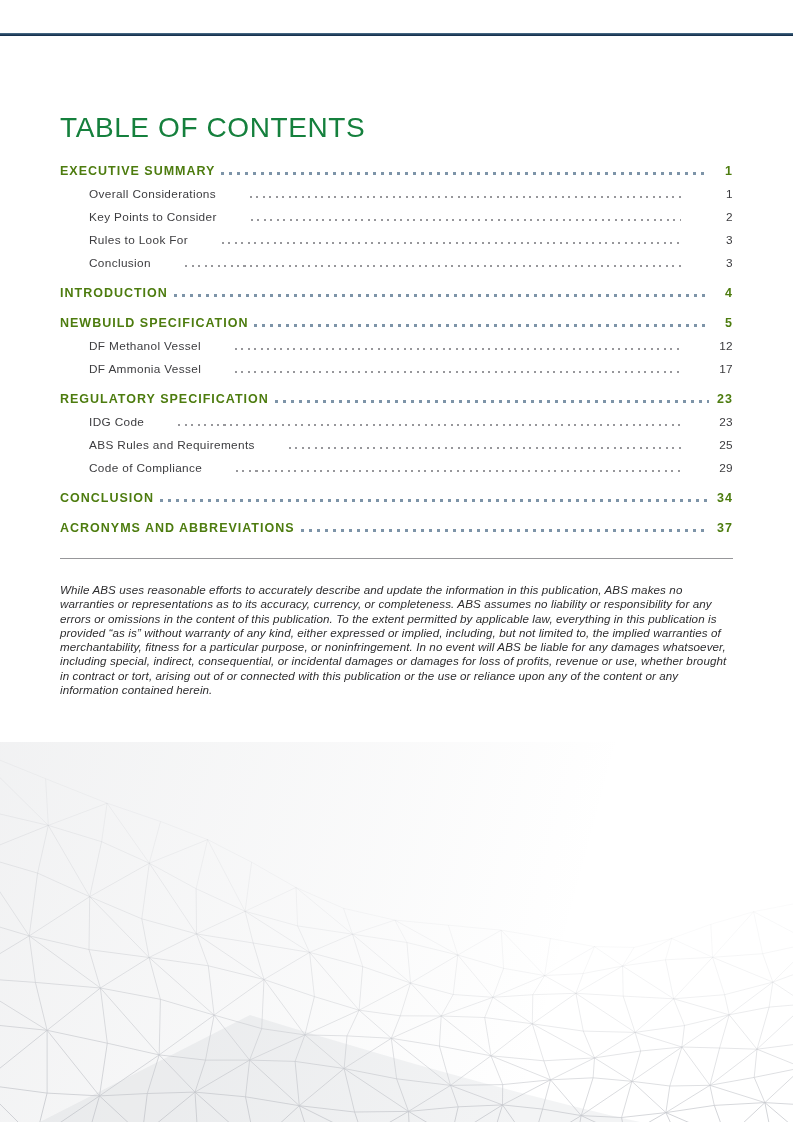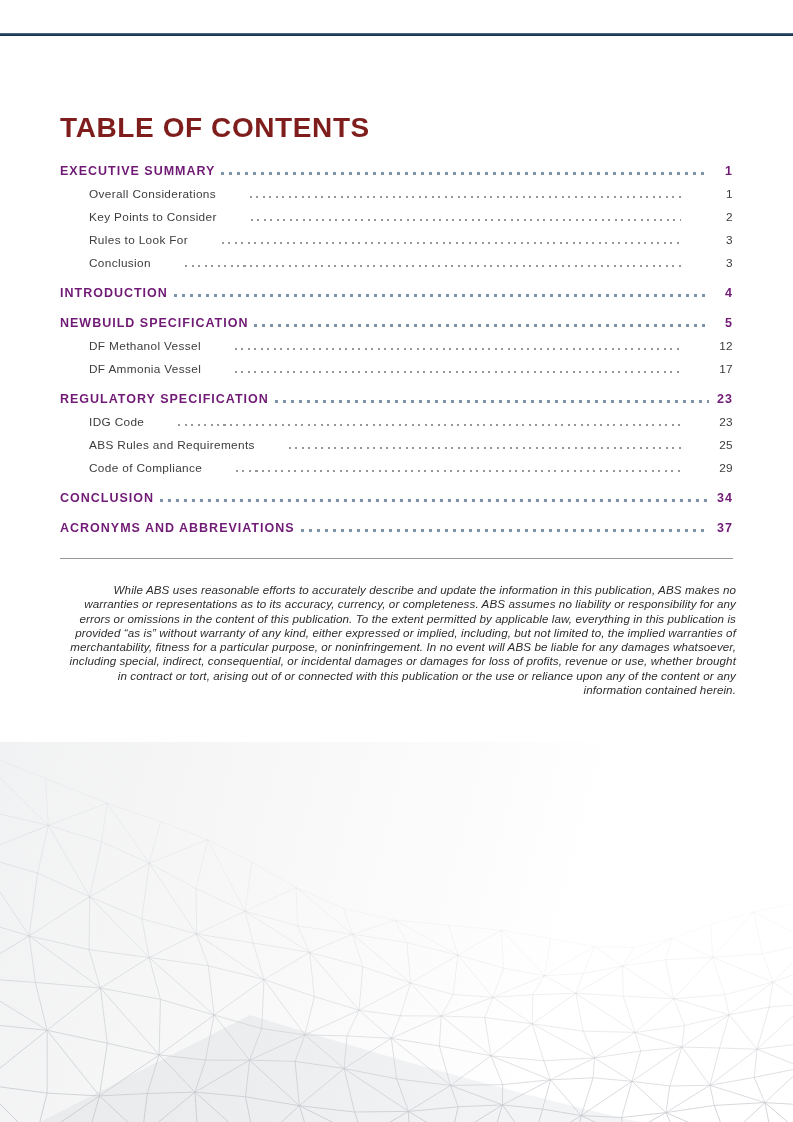--- a/index.html
+++ b/index.html
@@ -16,28 +16,28 @@
     pointer-events:none;
   }
   #bg-mesh{position:absolute;left:0;top:0;width:793px;height:1122px;pointer-events:none;}
   .top-rule{
     position:absolute;top:33px;left:0;width:100%;height:3px;
     background:linear-gradient(to bottom,#50748f 0%,#16324f 70%);
   }
   .content{position:absolute;left:60px;top:112px;width:673px;}
   h1.page-title{
     margin:0 0 15px 0;
-    font-size:28px;font-weight:bold;
-    color:#7f1d1d;letter-spacing:0.6px;
+    font-size:28px;font-weight:normal;
+    color:#15803d;letter-spacing:0.6px;
   }
   .toc{display:block;}
   .toc-row{display:flex;align-items:center;height:23px;}
   .toc-row.l1{
     margin-top:7px;
-    color:#701a75;font-weight:bold;font-size:12.5px;letter-spacing:1px;
+    color:#4d7c0f;font-weight:bold;font-size:12.5px;letter-spacing:1px;
   }
   .toc .toc-row.l1:first-child{margin-top:0;}
   .toc-row.l2{
     padding-left:29px;
     color:#3c3c3f;font-size:11.8px;letter-spacing:0.35px;gap:28px;
   }
   .lab{white-space:nowrap;padding-right:6px;}
   .lead{
     flex:1;margin:0 6px 0 0;transform:translateY(3px);
   }
@@ -50,21 +50,21 @@
     background:repeating-linear-gradient(to right,#97979b 0 2px,transparent 2px 6.5px);
   }
   .pg{white-space:nowrap;min-width:18px;text-align:right;}
   hr.divider{
     border:none;border-top:1px solid #97979a;
     margin:19px 0 24px 0;
   }
   p.disclaimer{
     margin:0;width:676px;
     font-size:11.6px;line-height:14.3px;
-    font-style:italic;color:#2d2d2f;letter-spacing:0.1px;text-align:right;
+    font-style:italic;color:#2d2d2f;letter-spacing:0.1px;
   }
 </style>
 </head>
 <body>
 
 <div class="page">
   <div class="bg-wash"></div>
   <svg id="bg-mesh" viewBox="0 0 793 1122">
       <path d="M40,1122 L250,1015 C380,1055 520,1095 640,1122 Z" fill="#8d929c" opacity="0.10"></path>
       <line x1="-30.0" y1="748.0" x2="45.6" y2="778.7" stroke="#c6c8cd" stroke-width="1" opacity="0.17"></line>

